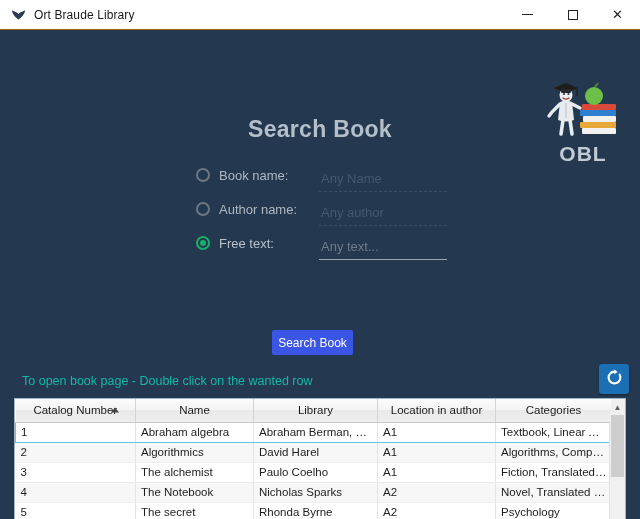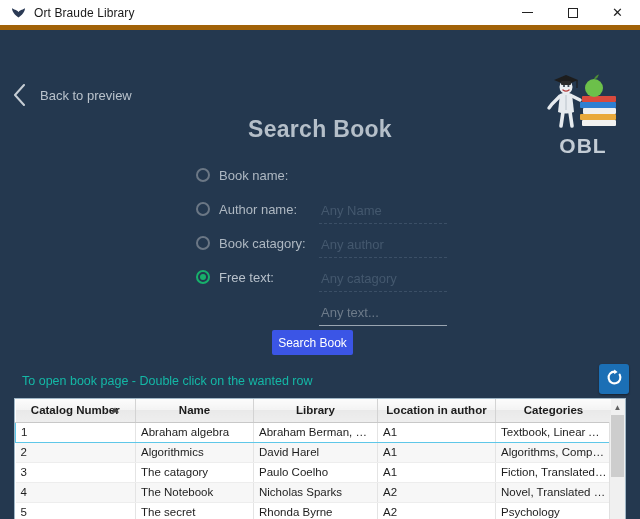--- a/index.html
+++ b/index.html
@@ -9,21 +9,21 @@
     overflow: hidden;
     background: #24384f;
   }
 
   
   .titlebar {
     height: 30px;
     background: #ffffff;
     display: flex;
     align-items: center;
-    border-bottom: 5px solid #a16207;
+    border-bottom: 1px solid #a16207;
   }
   .tb-icon {
     width: 16px; height: 16px;
     margin-left: 10px; margin-right: 8px;
     display: flex; align-items: center; justify-content: center;
     color: #2b3a55;
   }
   .tb-title {
     font-size: 12px;
     color: #1a1a1a;
@@ -60,21 +60,21 @@
     display: flex; align-items: center; justify-content: center;
   }
   .back-label {
     color: #b9c2cb;
     font-size: 13px;
   }
 
   
   .logo-wrap {
     position: absolute;
-    top: 38px; right: 14px;
+    top: 46px; right: 14px;
     width: 86px;
     text-align: center;
   }
   .logo-art { height: 62px; display: flex; align-items: flex-end; justify-content: center; }
   .logo-text {
     margin-top: 4px;
     font-size: 21px;
     font-weight: bold;
     color: #c3ccd5;
     letter-spacing: 1px;
@@ -130,21 +130,20 @@
     width: 128px;
     height: 24px;
     background: transparent;
     border: none;
     border-bottom: 1px dashed #3b4f66;
     color: #8a97a5;
     font-size: 13px;
     font-family: "Liberation Sans", sans-serif;
     padding: 0 2px 2px 2px;
     outline: none;
-    margin-top: 32px;
   }
   .field-input::placeholder { color: #44586e; }
   .field-input.active {
     border-bottom: 1px solid #9aa5b1;
   }
   .field-input.active::placeholder { color: #6d7b8a; }
 
   
   .search-btn {
     position: absolute;
@@ -203,21 +202,21 @@
     border-collapse: collapse;
     table-layout: fixed;
     font-size: 11.5px;
   }
   table.dg th {
     height: 23px;
     background: linear-gradient(to bottom, #fcfcfc 0%, #f3f3f3 48%, #e9e9e9 50%, #eeeeee 100%);
     border-right: 1px solid #d3d3d3;
     border-bottom: 1px solid #c8c8c8;
     font-size: 11.5px;
-    font-weight: bold;
+    font-weight: normal;
     color: #1b1b1b;
     text-align: center;
     position: relative;
     padding: 0 4px;
     white-space: nowrap;
   }
   table.dg th .sort-arrow {
     position: absolute;
     right: 16px; top: 50%;
     transform: translateY(-50%);
@@ -289,28 +288,20 @@
       <i class="glyph-max"></i>
     </div>
     <div class="tb-btn close">
       <span>✕</span>
     </div>
   </div>
 </div>
 
 <div class="app">
 
-  <div class="back-row">
-    <span class="back-chevron">
-      <svg width="13" height="22" viewBox="0 0 13 22" aria-hidden="true">
-        <polyline points="11,1 2,11 11,21" fill="none" stroke="#c6cdd4" stroke-width="2" stroke-linecap="round" stroke-linejoin="round"></polyline>
-      </svg>
-    </span>
-    <span class="back-label">Back to preview</span>
-  </div>
 
   <div class="logo-wrap">
     <div class="logo-art">
       <svg width="78" height="60" viewBox="0 0 78 60" aria-hidden="true">
 
         <rect x="38" y="26" width="34" height="6" rx="1" fill="#d94a3d"></rect>
         <rect x="36" y="32" width="36" height="6" rx="1" fill="#2f7fd1"></rect>
         <rect x="39" y="38" width="33" height="6" rx="1" fill="#f0f0ef"></rect>
         <rect x="36" y="44" width="36" height="6" rx="1" fill="#e9a93a"></rect>
         <rect x="38" y="50" width="34" height="6" rx="1" fill="#f2f2f0"></rect>
@@ -349,25 +340,20 @@
       <span class="field-label dim">Book name:</span>
       <input class="field-input" type="text" disabled="" placeholder="Any Name" style="">
     </div>
 
     <div class="field-row">
       <span class="radio"></span>
       <span class="field-label dim">Author name:</span>
       <input class="field-input" type="text" disabled="" placeholder="Any author" style="">
     </div>
 
-    <div class="field-row">
-      <span class="radio"></span>
-      <span class="field-label dim">Book catagory:</span>
-      <input class="field-input" type="text" disabled="" placeholder="Any catagory" style="">
-    </div>
 
     <div class="field-row">
       <span class="radio checked"></span>
       <span class="field-label">Free text:</span>
       <input class="field-input active" type="text" placeholder="Any text..." style="">
     </div>
   </div>
 
   <button class="search-btn">Search Book</button>
 
@@ -415,21 +401,21 @@
             </tr>
             <tr class="alt">
               <td>2</td>
               <td>Algorithmics</td>
               <td>David Harel</td>
               <td>A1</td>
               <td>Algorithms, Computer s…</td>
             </tr>
             <tr>
               <td>3</td>
-              <td>The catagory</td>
+              <td>The alchemist</td>
               <td>Paulo Coelho</td>
               <td>A1</td>
               <td>Fiction, Translated litera…</td>
             </tr>
             <tr class="alt">
               <td>4</td>
               <td>The Notebook</td>
               <td>Nicholas Sparks</td>
               <td>A2</td>
               <td>Novel, Translated literat…</td>

